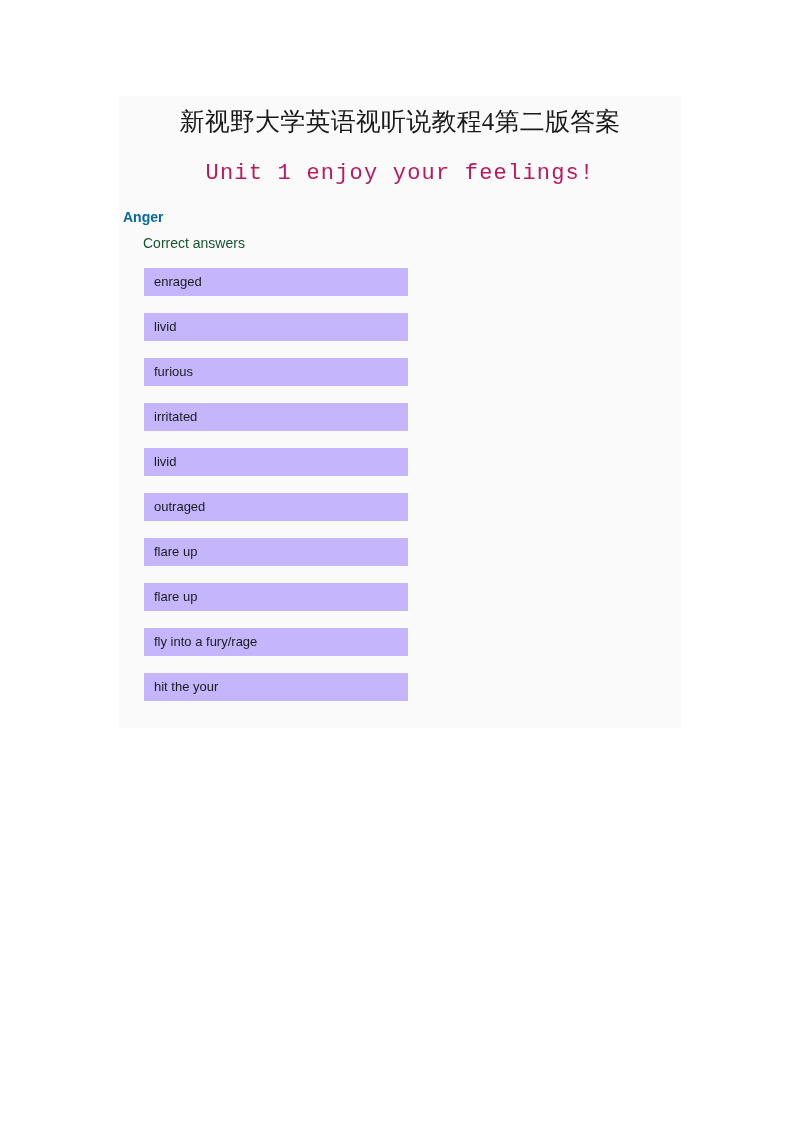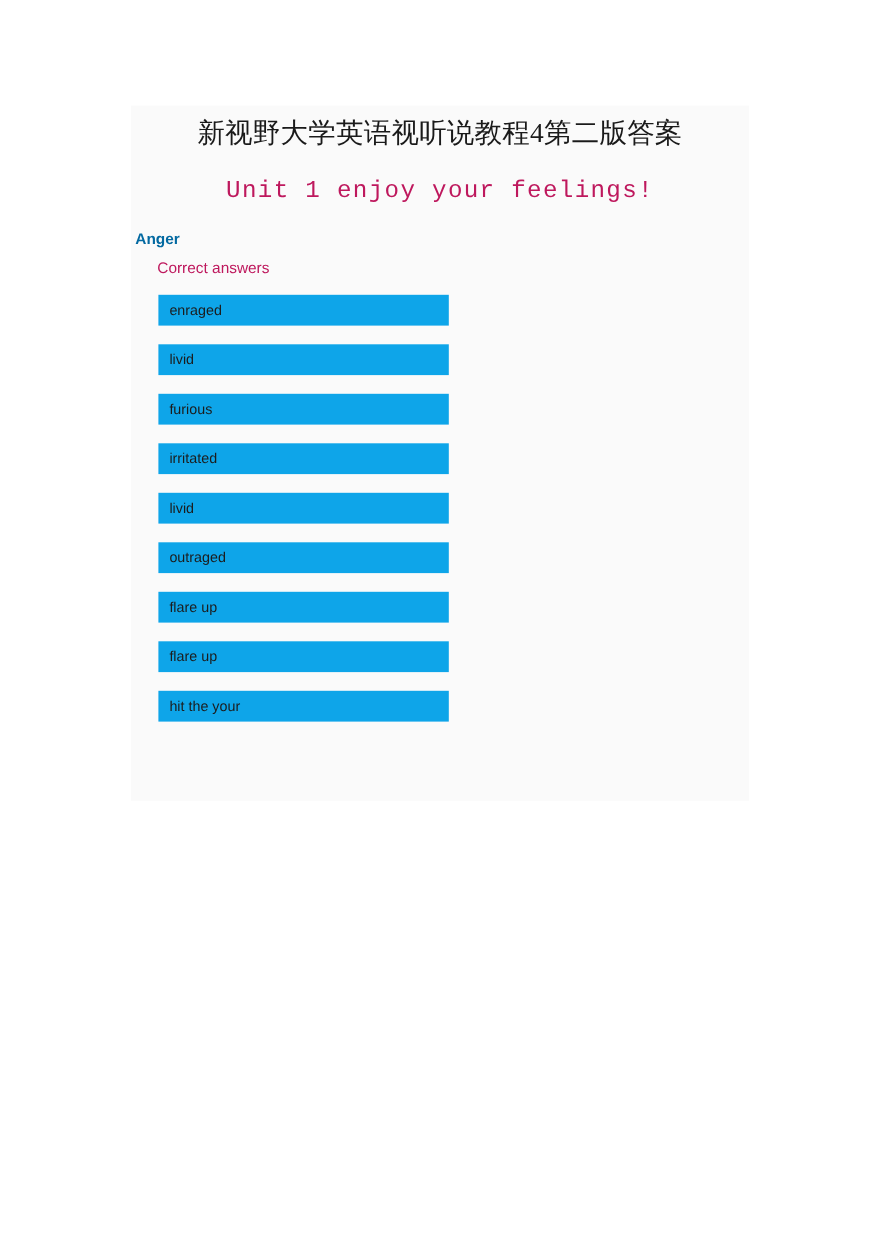--- a/index.html
+++ b/index.html
@@ -84,40 +84,40 @@
     color: #0369a1;
     line-height: 18px;
   }
   .quiz-correct-label {
     position: absolute;
     left: 24px;
     top: 26px;
     font-family: "Liberation Sans", sans-serif;
     font-size: 14px;
     font-weight: 400;
-    color: #be185d;
+    color: #14532d;
     line-height: 18px;
   }
 
   
   #answer-list {
     position: absolute;
     left: 25px;
     top: 60px;
     width: 264px;
     margin: 0;
     padding: 0;
     list-style: none;
   }
   .answer-item {
     position: relative;
     width: 264px;
     height: 28px;
     margin-bottom: 17px;
-    background: #0ea5e9;
+    background: #c4b5fd;
     box-sizing: border-box;
   }
   .answer-item:last-child { margin-bottom: 0; }
   .answer-text {
     position: absolute;
     left: 10px;
     top: 50%;
     transform: translateY(-50%);
     font-family: "Liberation Sans", sans-serif;
     font-size: 13px;
@@ -162,19 +162,22 @@
         <li class="answer-item">
           <span class="answer-text">outraged</span>
         </li>
         <li class="answer-item">
           <span class="answer-text">flare up</span>
         </li>
         <li class="answer-item">
           <span class="answer-text">flare up</span>
         </li>
         <li class="answer-item">
+          <span class="answer-text">fly into a fury/rage</span>
+        </li>
+        <li class="answer-item">
           <span class="answer-text">hit the your</span>
         </li>
       </ul>
 
     </div>
   </div>
 </div>
 
 </body></html>

